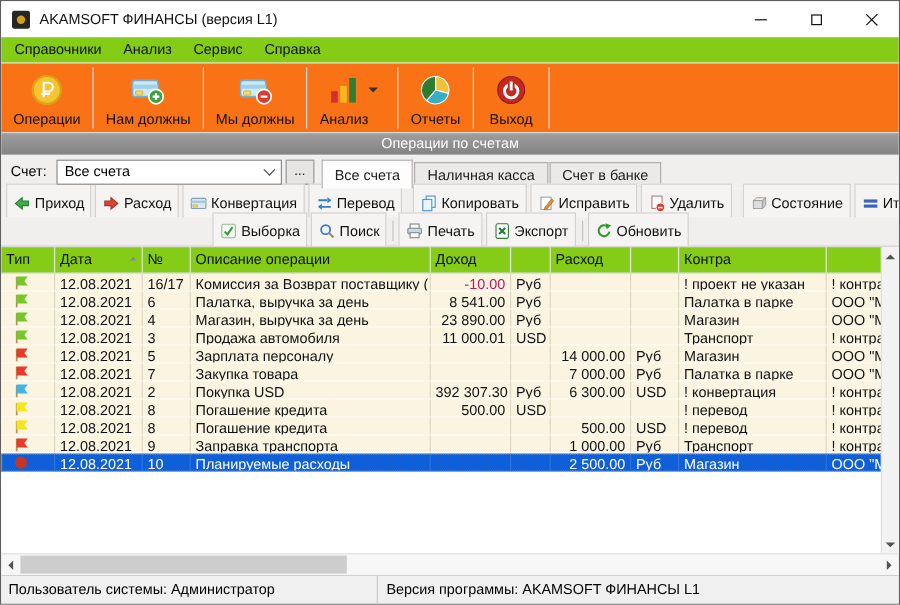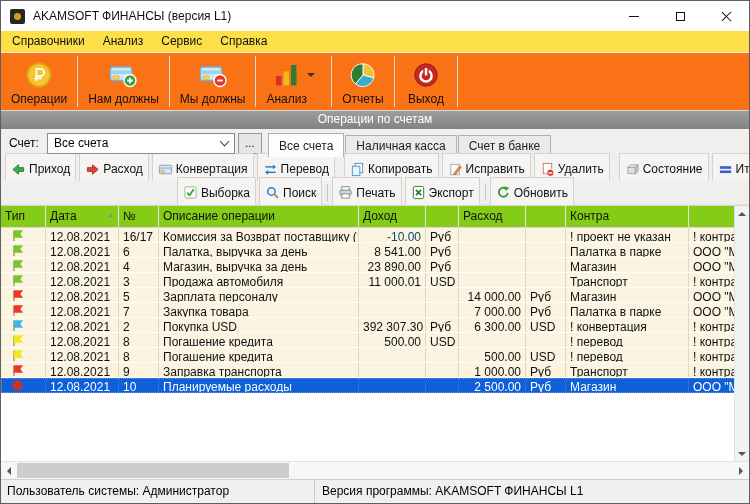--- a/index.html
+++ b/index.html
@@ -14,21 +14,21 @@
   .win-controls{margin-left:auto;display:flex;height:100%;}
   .win-btn{width:46px;height:100%;display:flex;align-items:center;justify-content:center;}
   .glyph-min{width:10px;height:1px;background:#111;}
   .glyph-max{width:9px;height:9px;border:1px solid #111;}
   .glyph-close{position:relative;width:11px;height:11px;}
   .glyph-close::before,.glyph-close::after{content:'';position:absolute;left:5px;top:-1px;width:1.4px;height:13px;background:#111;}
   .glyph-close::before{transform:rotate(45deg);}
   .glyph-close::after{transform:rotate(-45deg);}
 
   
-  .menubar{height:22px;background:#fde047;display:flex;align-items:flex-start;padding-left:2px;flex:0 0 auto;border-bottom:1px solid #ececec;}
+  .menubar{height:22px;background:#84cc16;display:flex;align-items:flex-start;padding-left:2px;flex:0 0 auto;border-bottom:1px solid #ececec;}
   .menu-item{font-size:12px;padding:0 9px;color:#111;line-height:21px;}
 
   
   .toolbar{height:58px;background:#f97316;border-bottom:1px solid #d9d7d5;display:flex;align-items:stretch;flex:0 0 auto;}
   .tb-btn{display:flex;flex-direction:column;align-items:center;justify-content:center;gap:1px;padding:3px 10px 2px;min-width:62px;}
   .tb-label{font-size:12px;color:#111;white-space:nowrap;}
   .tb-sep{width:1px;background:#dcdad8;margin:3px 0;}
   .tb-iconwrap{height:32px;display:flex;align-items:center;justify-content:center;position:relative;}
   .dd-arrow{width:0;height:0;border:4px solid transparent;border-top-color:#333;position:absolute;right:-14px;top:14px;}
 
@@ -55,21 +55,21 @@
   .table-zone{position:relative;height:256px;background:#fff;flex:0 0 auto;border-top:1px solid #d9d7d5;}
   .grid{width:735px;}
   .thead,.trow{display:grid;grid-template-columns:45px 73px 40px 200px 67px 33px 67px 40px 123px 47px;}
   .thead{height:22px;background:#84cc16;border-bottom:1px solid #d8d8d8;}
   .thead .hcell{font-size:12px;color:#111;line-height:21px;padding:0 4px;border-right:1px solid #e4e4e4;overflow:hidden;white-space:nowrap;position:relative;}
   .sort-up{position:absolute;right:4px;top:8px;width:0;height:0;border:3.5px solid transparent;border-bottom-color:#8a8a8a;border-top-width:0;}
   .trow{height:15px;background:#fbf4e1;border-bottom:1px solid #fffdf6;}
   .cell{font-size:12px;color:#111;line-height:19px;padding:0 4px;border-right:1px solid #ded7c3;overflow:hidden;white-space:nowrap;}
   .c-flag{display:flex;align-items:center;padding-left:9px;}
   .num{text-align:right;}
-  .neg{color:#0c4a6e;}
+  .neg{color:#be185d;}
   .trow.selected{background:#0e5fd8;border-bottom-color:#0e5fd8;outline:1px dotted #6a92d4;outline-offset:-1px;}
   .trow.selected .cell{color:#fff;border-right-color:#2a73de;}
   .filler{height:14px;background:#fff;}
 
   .flag-svg .pole{stroke:#b5905f;stroke-width:1.5;}
   .flag-svg .banner{fill:currentColor;}
   .flag-svg .dotmark{display:none;}
   .trow[data-flag="green"] .c-flag{color:#76c82a;}
   .trow[data-flag="red"] .c-flag{color:#e8392b;}
   .trow[data-flag="blue"] .c-flag{color:#3fb6ea;}

